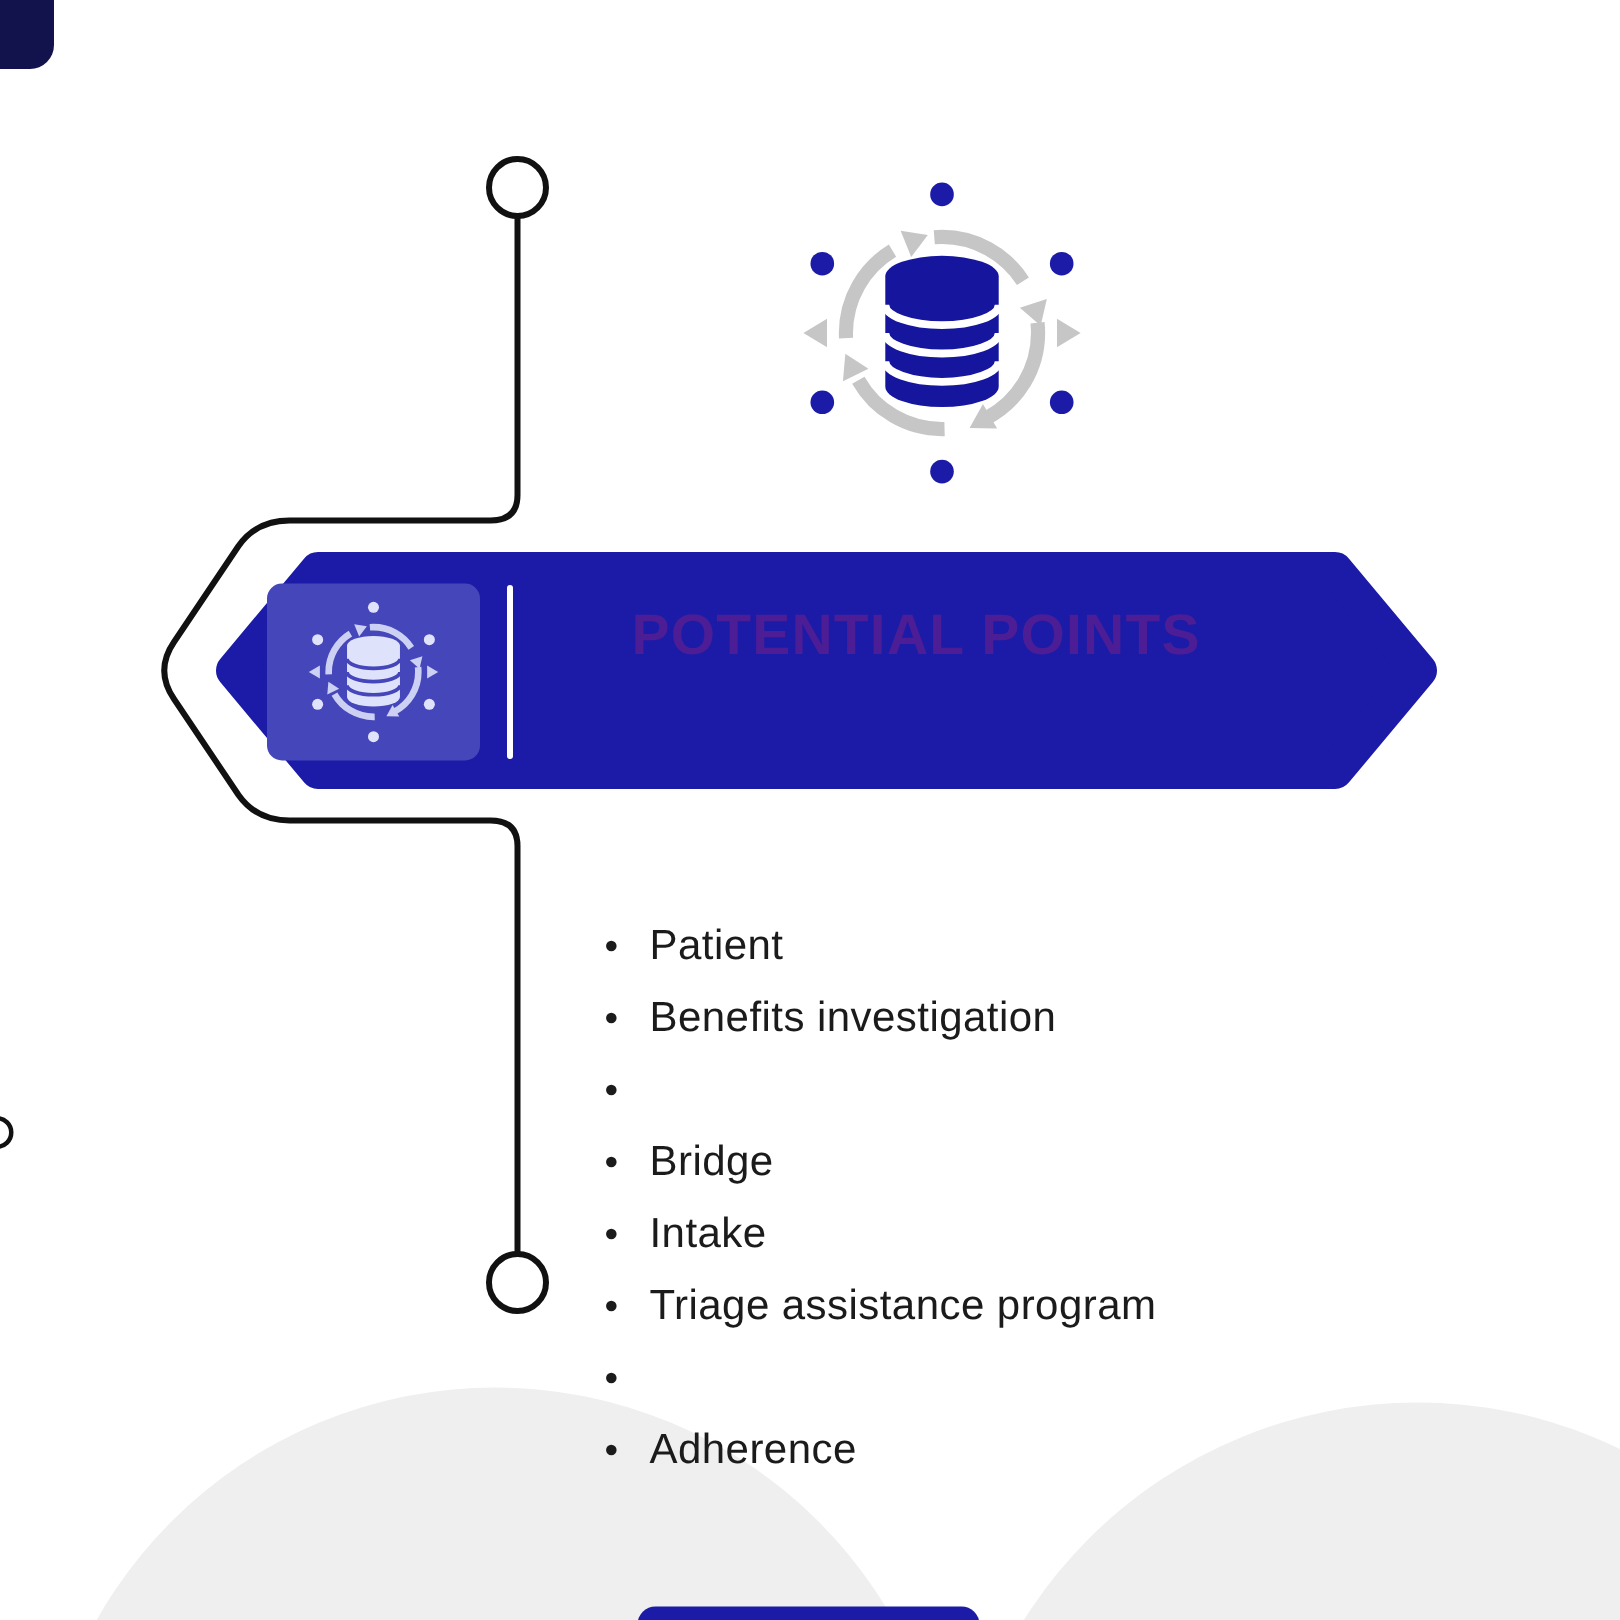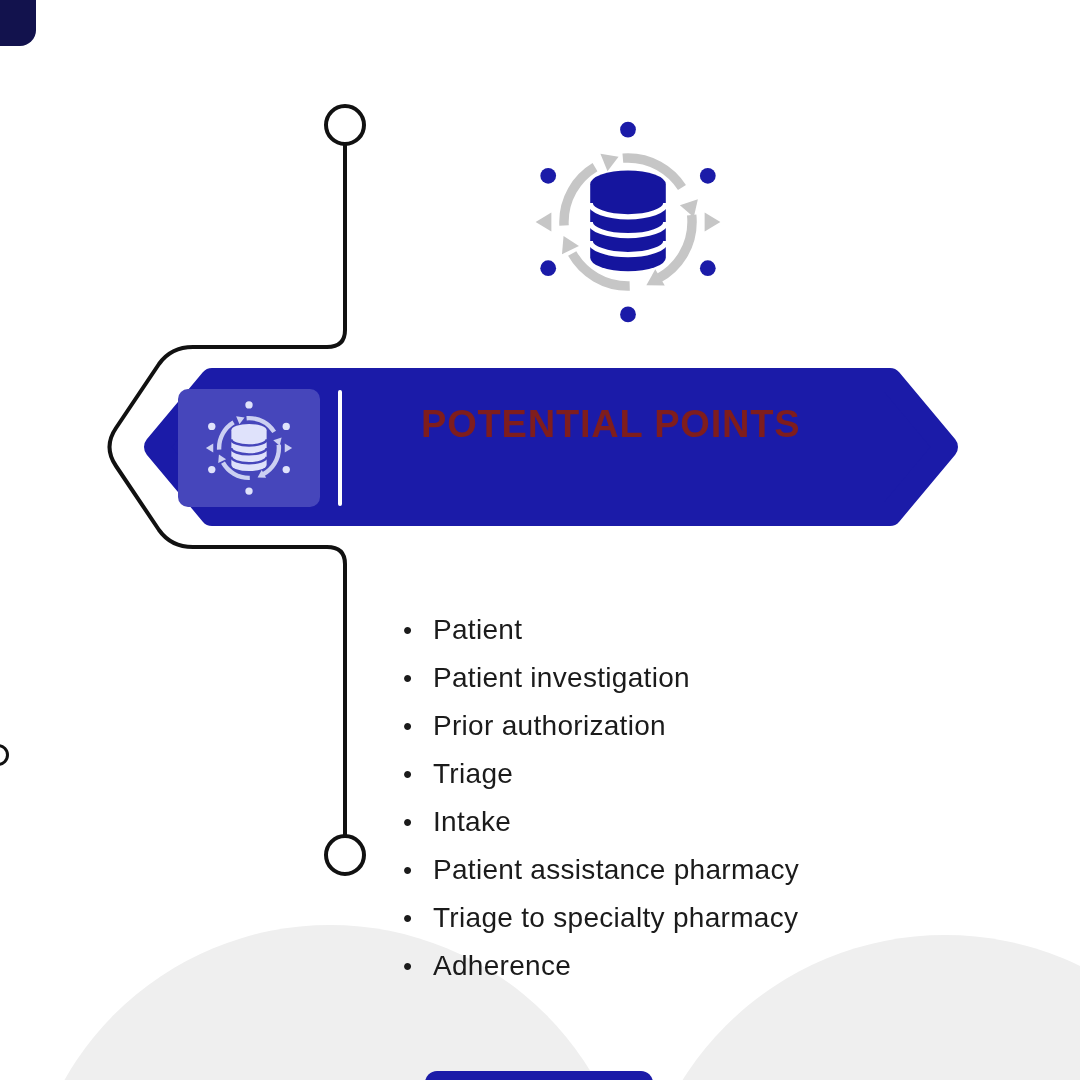--- a/index.html
+++ b/index.html
@@ -28,21 +28,21 @@
     position:absolute; left:178px; top:389px; width:142px; height:118px;
     background:#4646bb; border-radius:10px;
     display:flex; align-items:center; justify-content:center;
   }
   .banner-icon-box svg { width:98px; height:98px; }
   .banner-divider {
     position:absolute; left:338px; top:390px; width:4px; height:116px;
     background:#ffffff; border-radius:2px;
   }
   .banner-title {
-    position:absolute; left:421px; top:401px; color:#7f1d1d;
+    position:absolute; left:421px; top:401px; color:#4c1d95;
     font-size:38px; line-height:46px; font-weight:bold; letter-spacing:0.8px;
   }
 
   
   .list { position:absolute; left:403px; top:606px; }
   .list-item { display:flex; align-items:center; height:48px; color:#1b1b1b; font-size:28px; letter-spacing:0.3px; }
   .bullet { width:30px; font-size:26px; color:#1b1b1b; text-align:left; }
 
   
   .bg-circle { position:absolute; border-radius:50%; background:#efefef; }
@@ -139,41 +139,39 @@
     <div>POTENTIAL POINTS</div>
   </div>
 
   <div class="list">
     <div class="list-item">
       <span class="bullet">•</span>
       <span>Patient</span>
     </div>
     <div class="list-item">
       <span class="bullet">•</span>
-      <span>Patient investigation</span>
+      <span>Benefits investigation</span>
     </div>
     <div class="list-item">
       <span class="bullet">•</span>
-      <span>Prior authorization</span>
     </div>
     <div class="list-item">
       <span class="bullet">•</span>
-      <span>Triage</span>
+      <span>Bridge</span>
     </div>
     <div class="list-item">
       <span class="bullet">•</span>
       <span>Intake</span>
     </div>
     <div class="list-item">
       <span class="bullet">•</span>
-      <span>Patient assistance pharmacy</span>
+      <span>Triage assistance program</span>
     </div>
     <div class="list-item">
       <span class="bullet">•</span>
-      <span>Triage to specialty pharmacy</span>
     </div>
     <div class="list-item">
       <span class="bullet">•</span>
       <span>Adherence</span>
     </div>
   </div>
 
 </div>
 
 </body></html>

